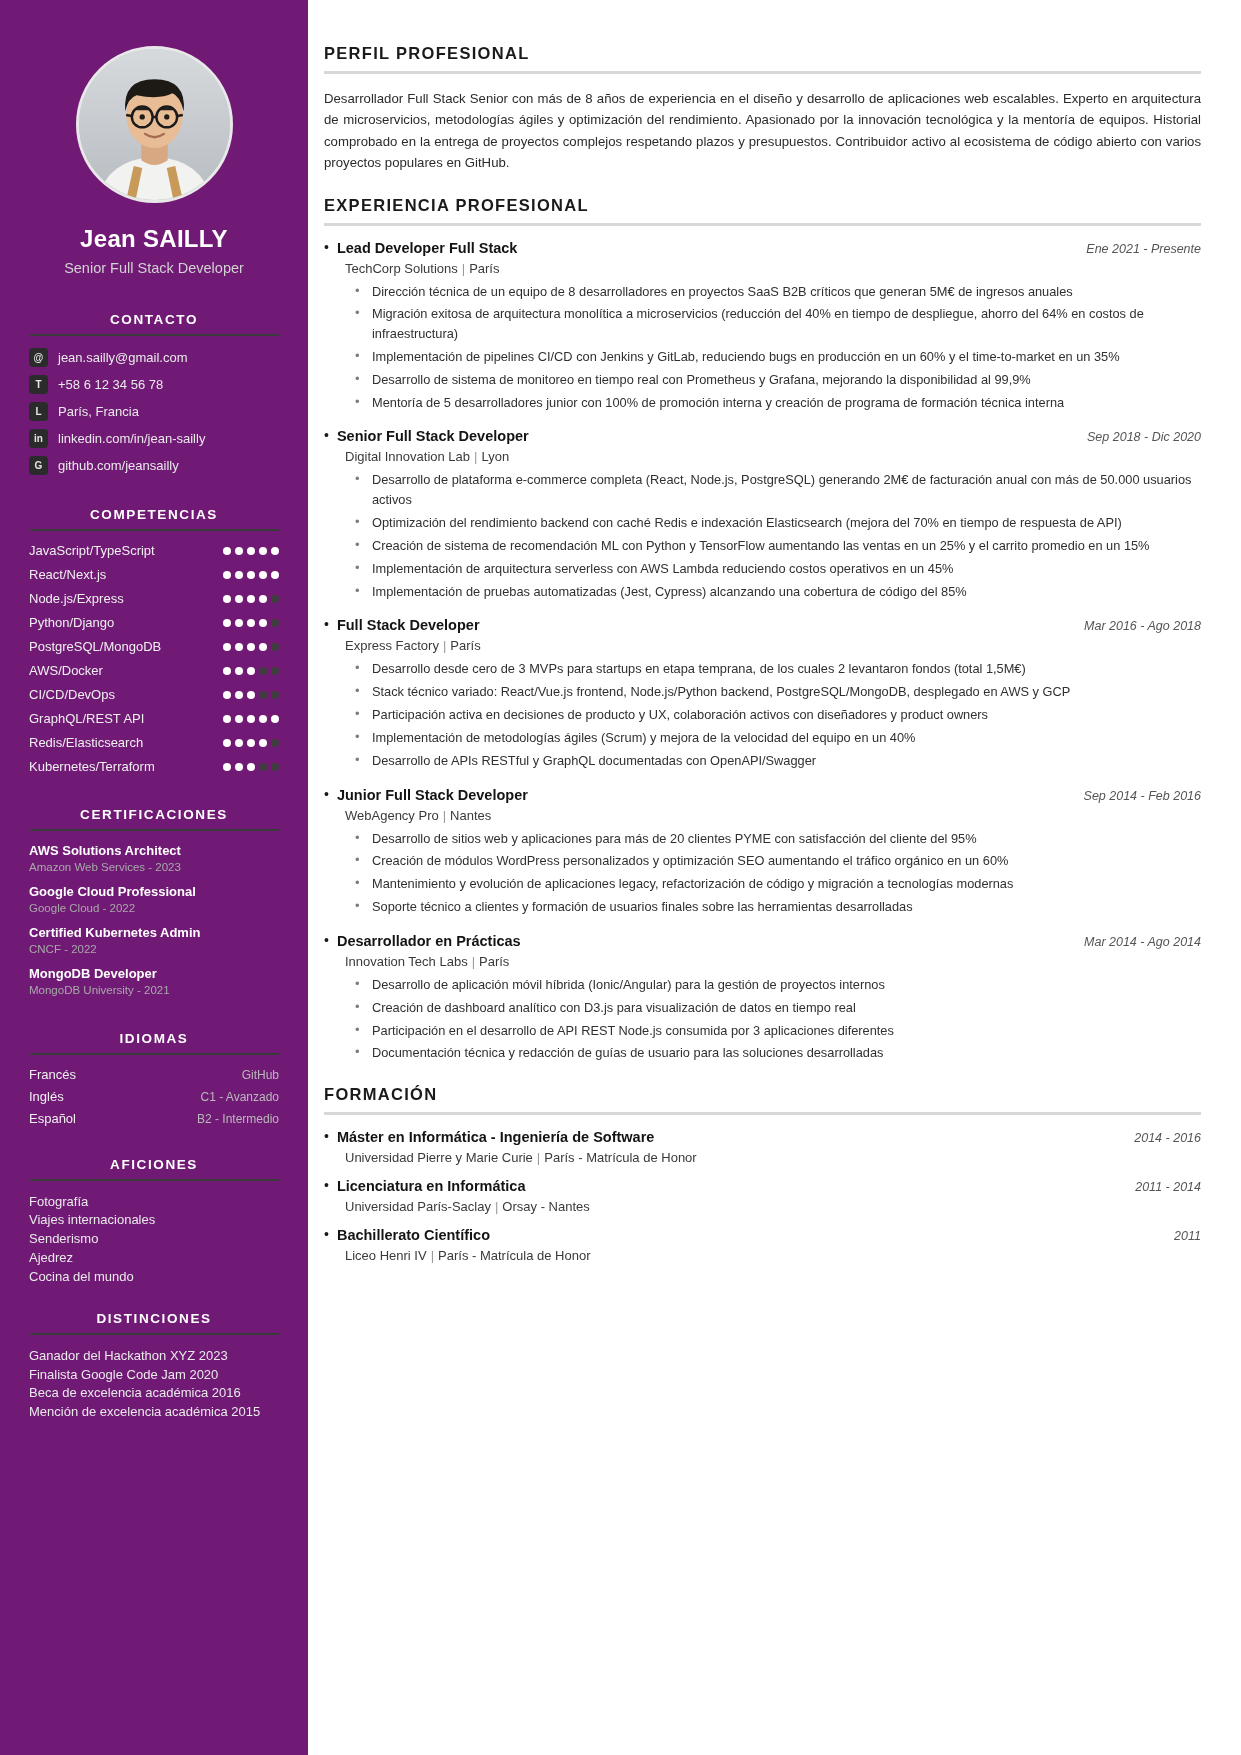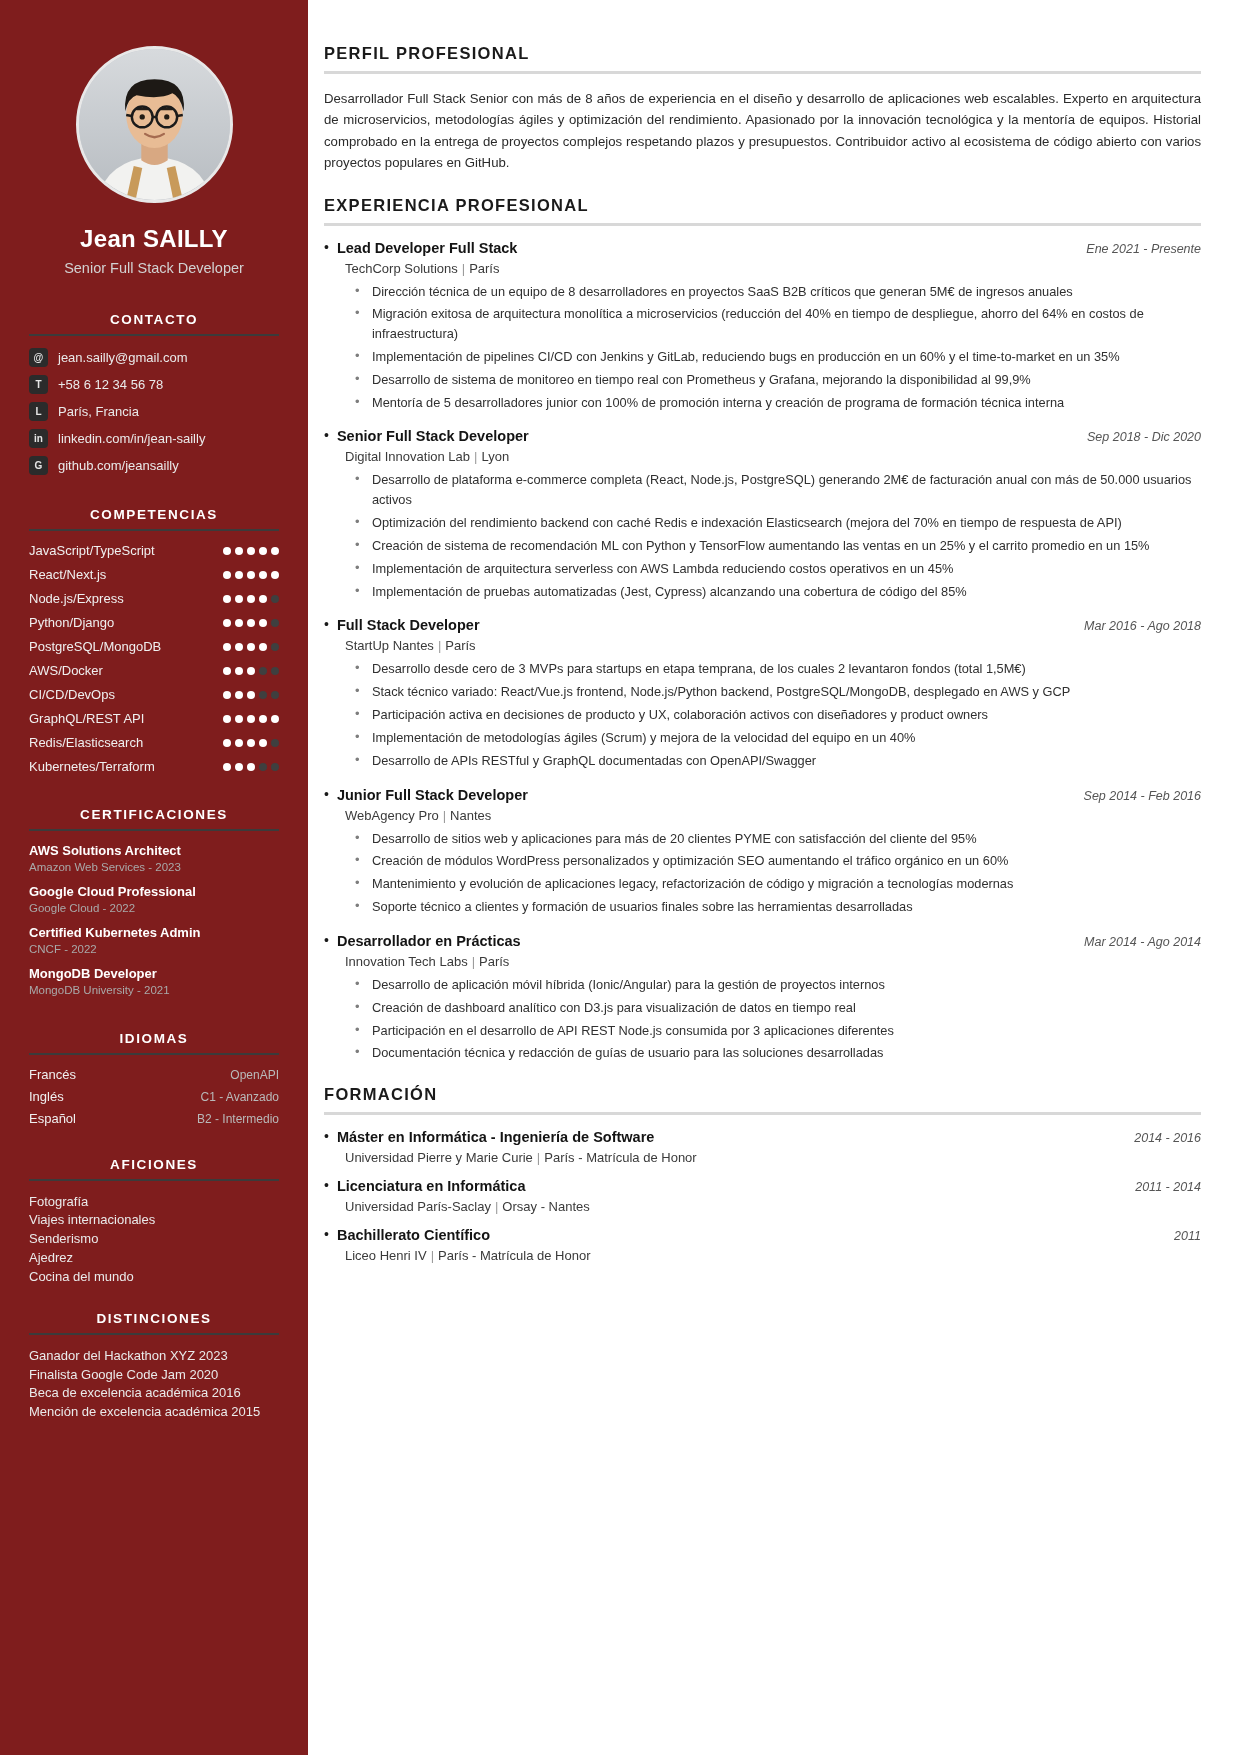--- a/index.html
+++ b/index.html
@@ -14,21 +14,21 @@
     height: 1755px;
     display: flex;
     background: #ffffff;
     position: relative;
   }
 
   
   .sidebar {
     width: 308px;
     min-width: 308px;
-    background: #7f1d1d;
+    background: #701a75;
     color: #ffffff;
     padding: 46px 29px 20px 29px;
     display: flex;
     flex-direction: column;
   }
   .avatar-wrap {
     display: flex;
     justify-content: center;
     margin-bottom: 22px;
   }
@@ -419,21 +419,21 @@
           </div>
         </div>
     </section>
 
     <section class="side-section">
       <div class="side-title">IDIOMAS</div>
       <div class="side-rule"></div>
       <div id="lang-list">
           <div class="lang-row">
             <span class="lang-name">Francés</span>
-            <span class="lang-lvl">OpenAPI</span>
+            <span class="lang-lvl">GitHub</span>
           </div>
           <div class="lang-row">
             <span class="lang-name">Inglés</span>
             <span class="lang-lvl">C1 - Avanzado</span>
           </div>
           <div class="lang-row">
             <span class="lang-name">Español</span>
             <span class="lang-lvl">B2 - Intermedio</span>
           </div>
         </div>
@@ -511,21 +511,21 @@
             </ul>
           </div>
           <div class="job">
             <div class="job-head">
               <div class="job-title-wrap">
                 <span class="job-bullet">•</span>
                 <span class="job-title">Full Stack Developer</span>
               </div>
               <span class="job-date">Mar 2016 - Ago 2018</span>
             </div>
-            <div class="job-company"><span>StartUp Nantes</span><span class="sep">|</span><span>París</span></div>
+            <div class="job-company"><span>Express Factory</span><span class="sep">|</span><span>París</span></div>
             <ul class="job-list">
               <li>Desarrollo desde cero de 3 MVPs para startups en etapa temprana, de los cuales 2 levantaron fondos (total 1,5M€)</li>
               <li>Stack técnico variado: React/Vue.js frontend, Node.js/Python backend, PostgreSQL/MongoDB, desplegado en AWS y GCP</li>
               <li>Participación activa en decisiones de producto y UX, colaboración activos con diseñadores y product owners</li>
               <li>Implementación de metodologías ágiles (Scrum) y mejora de la velocidad del equipo en un 40%</li>
               <li>Desarrollo de APIs RESTful y GraphQL documentadas con OpenAPI/Swagger</li>
             </ul>
           </div>
           <div class="job">
             <div class="job-head">

